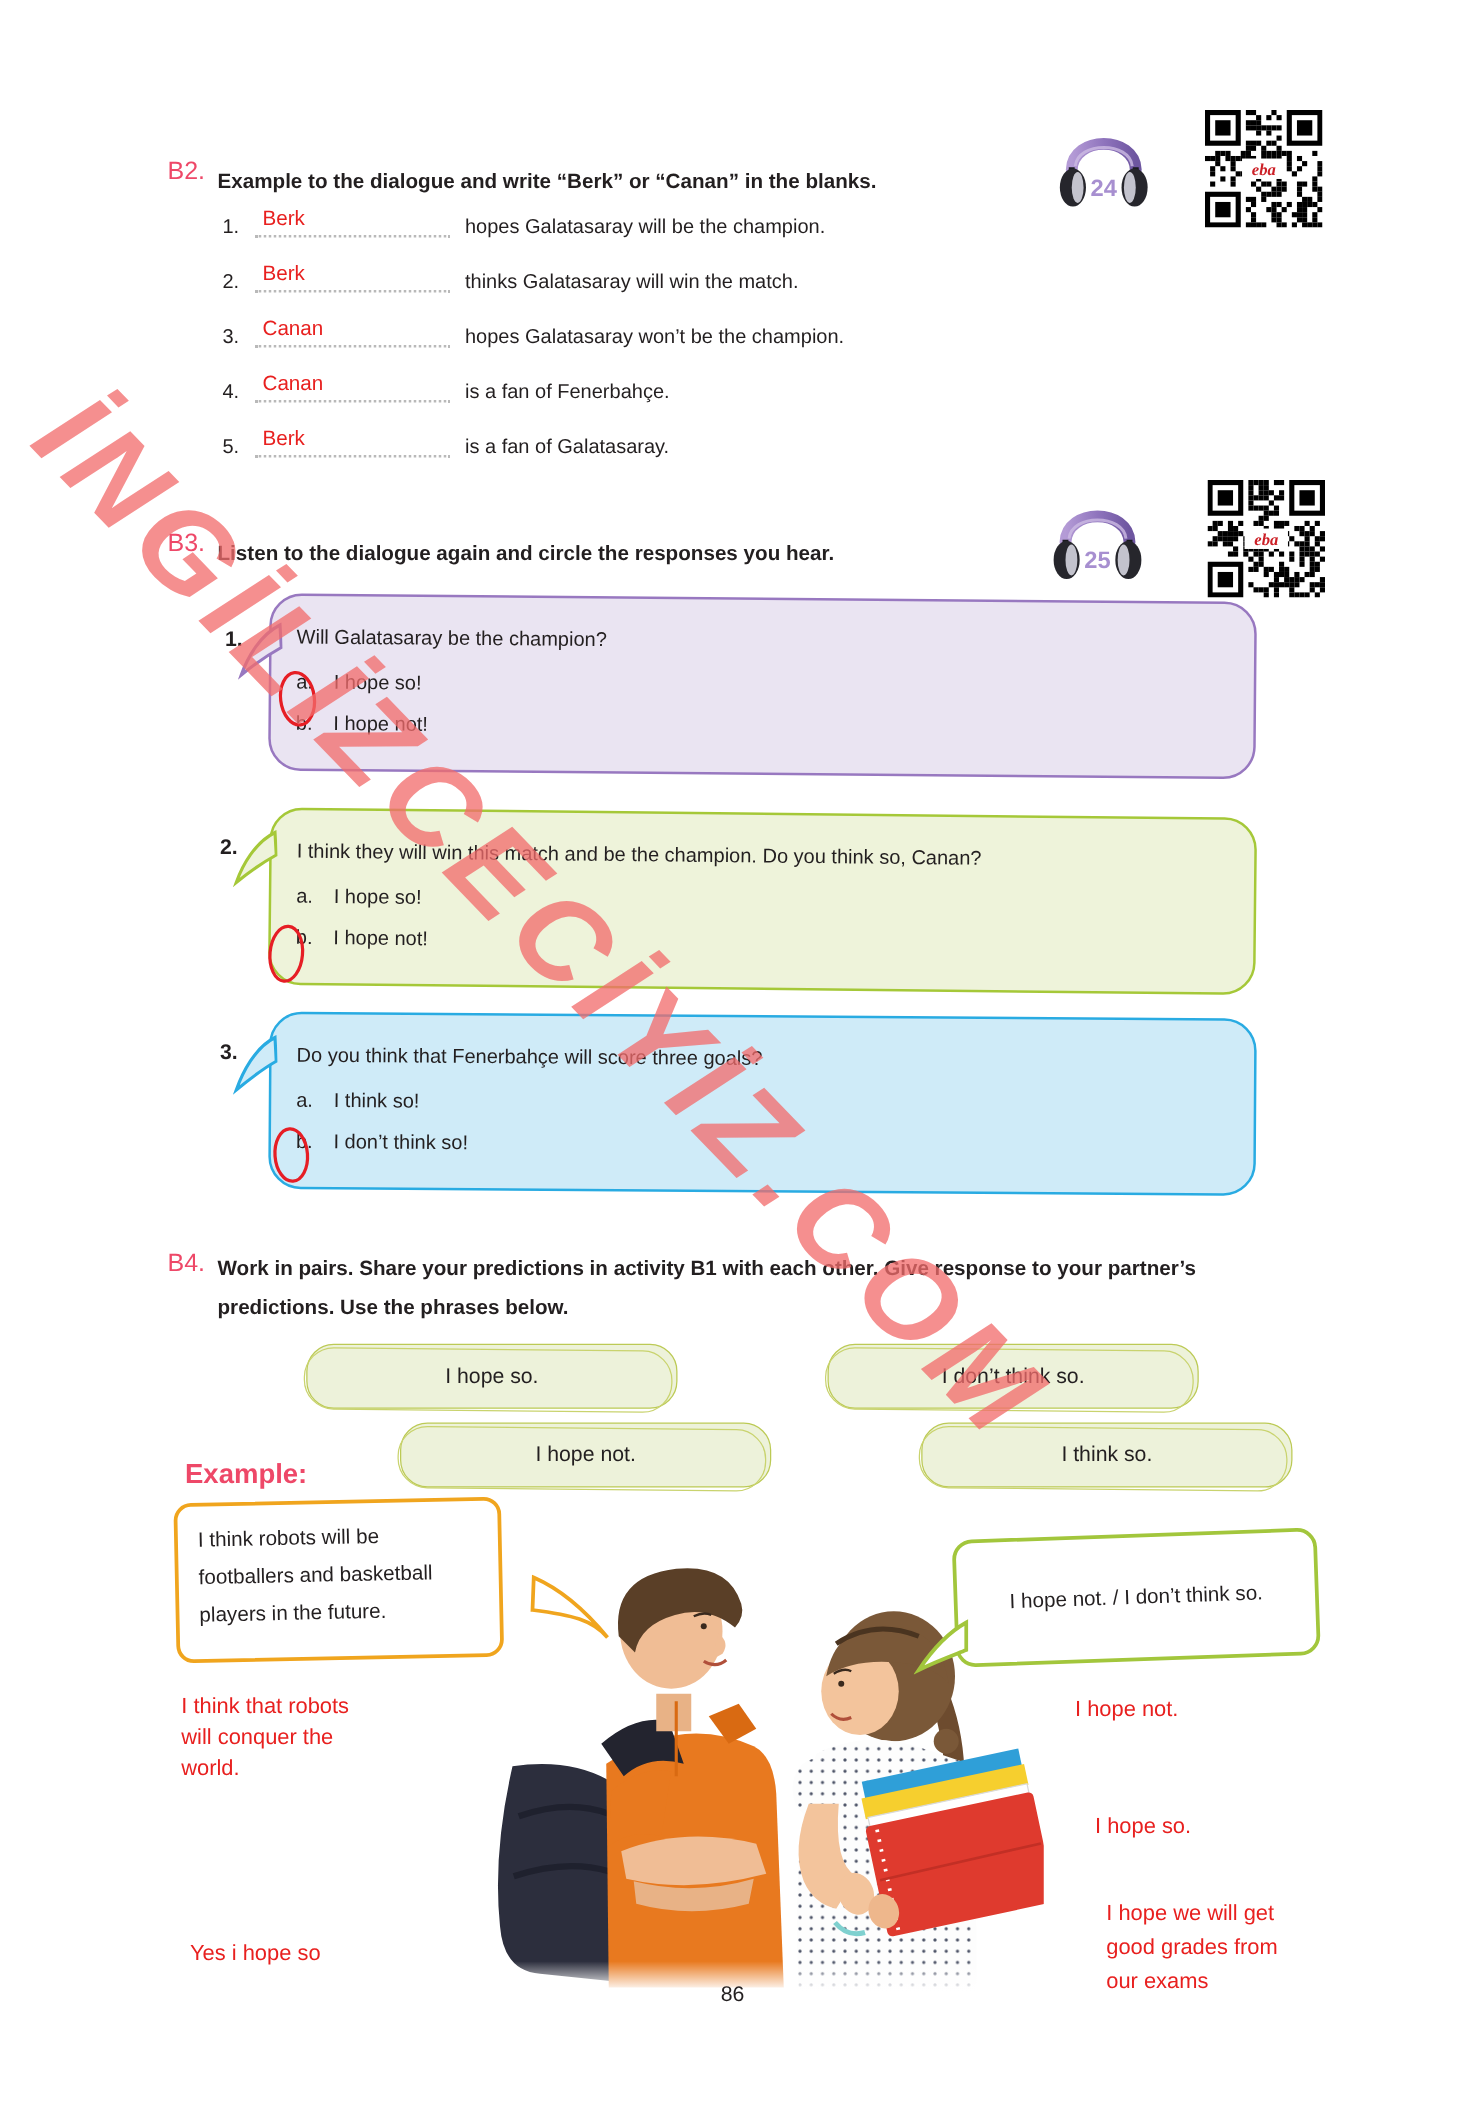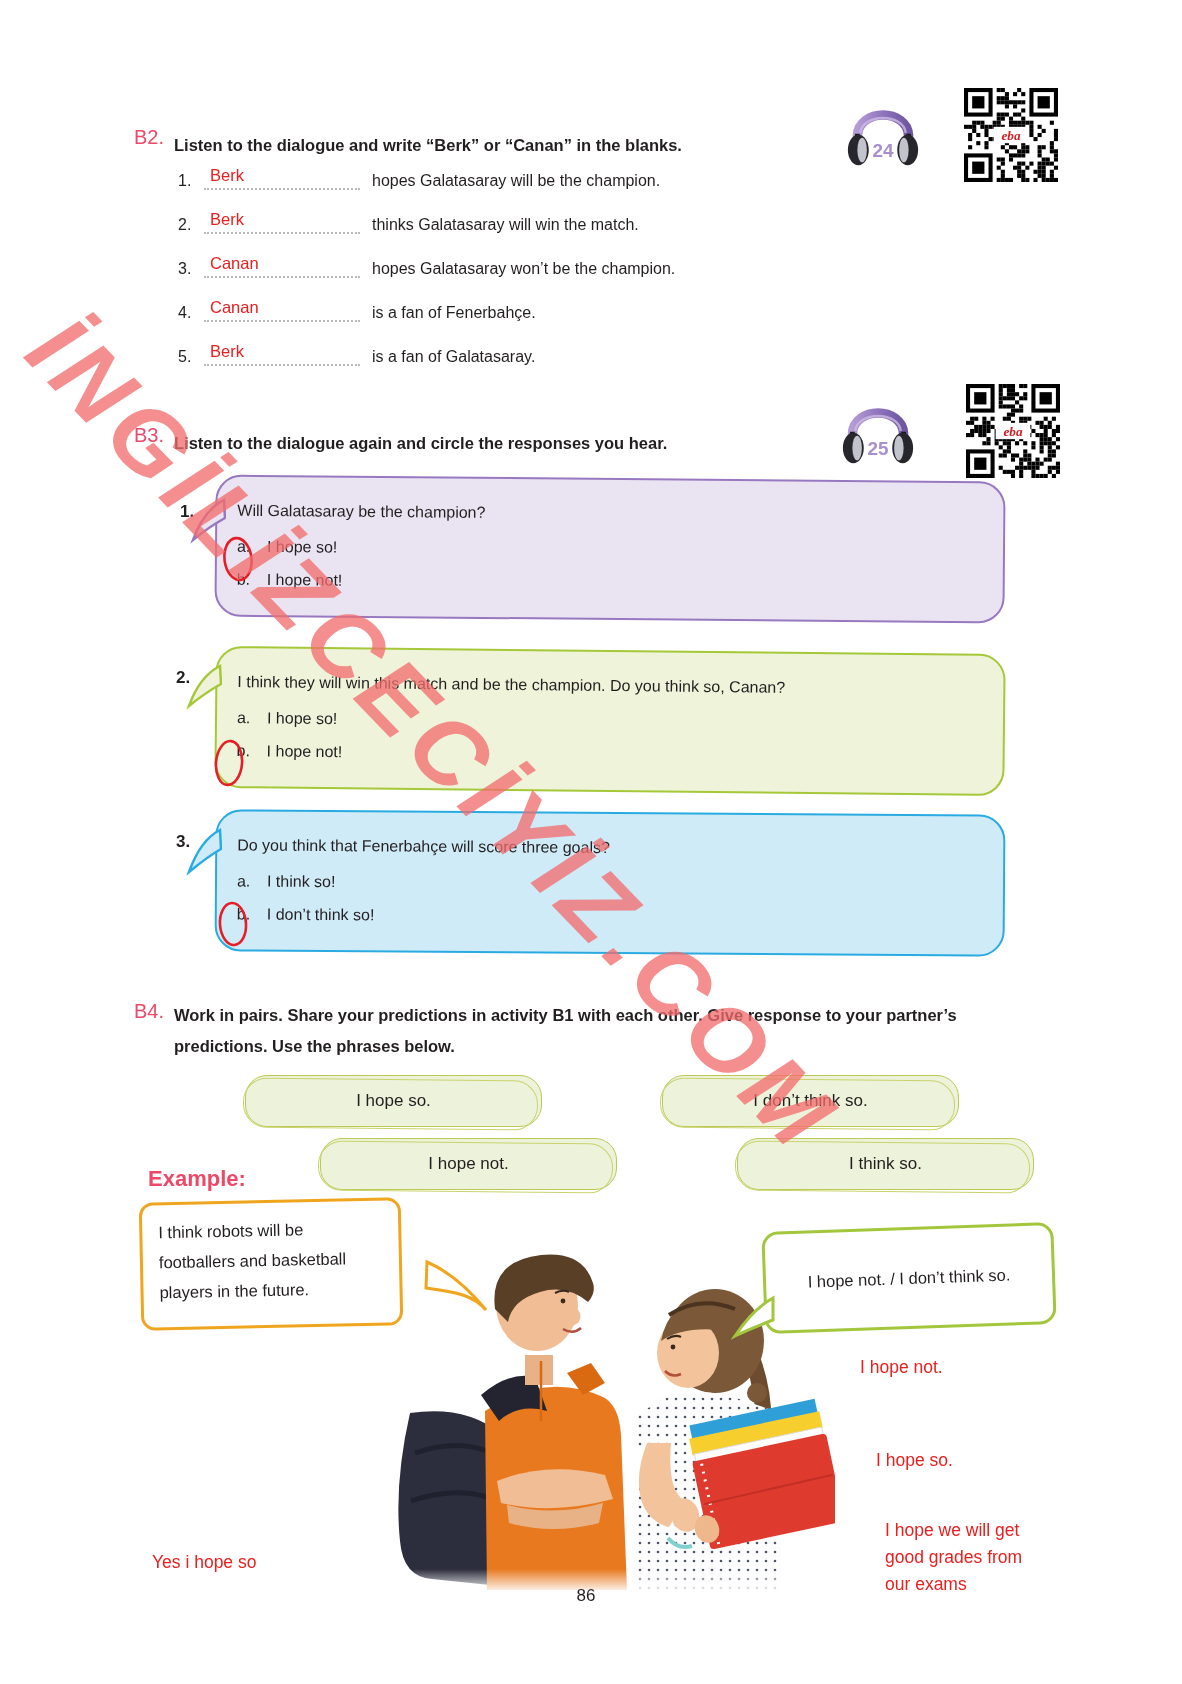--- a/index.html
+++ b/index.html
@@ -55,21 +55,21 @@
   .qr{position:absolute;width:94px;height:94px;}
   .hp{position:absolute;width:76px;height:74px;}
   .photo{position:absolute;left:385px;top:1243px;width:450px;height:350px;}
 </style>
 </head>
 <body>
 
 <div class="page">
 
   <span class="sec-label" style="left:134px;top:126px">B2.</span>
-  <span class="sec-title" style="left:174px;top:130px">Listen to the dialogue and write “Berk” or “Canan” in the blanks.</span>
+  <span class="sec-title" style="left:174px;top:130px">Example to the dialogue and write “Berk” or “Canan” in the blanks.</span>
 
   <svg class="hp" style="left:845px;top:94px" viewBox="0 0 78 78">
     <defs>
       <linearGradient id="band" x1="0" y1="0" x2="1" y2="0">
         <stop offset="0" stop-color="#b49bd6"></stop>
           <stop offset=".5" stop-color="#8f74bd"></stop>
           <stop offset="1" stop-color="#6e56a0"></stop>
       </linearGradient>
     </defs>
     <path d="M12 44 C13 15, 65 15, 66 44" fill="none" stroke="url(#band)" stroke-width="10" stroke-linecap="round"></path>
@@ -612,20 +612,21 @@
         <line x1="316" y1="248" x2="448" y2="246" stroke="#c22f25" stroke-width="2"></line>
       </g>
       <path d="M262 200 q-14 36 -4 62 q8 18 26 22 l16 -26 q-18 -10 -14 -58 Z" fill="#f3c49c"></path>
       <ellipse cx="300" cy="272" rx="14" ry="17" fill="#f3c49c" transform="rotate(-18 300 272)"></ellipse>
       <ellipse cx="322" cy="286" rx="12" ry="14" fill="#eeb78c" transform="rotate(-20 322 286)"></ellipse>
       <path d="M283 295 q10 12 24 8" stroke="#7fd0cf" stroke-width="4" fill="none"></path>
     </g>
     <rect x="0" y="326" width="450" height="24" fill="url(#fadeW)"></rect>
   </svg>
 
+  <div class="hw" style="left:145px;top:1352px;width:152px">I think that robots will conquer the world.</div>
   <div class="hw" style="left:152px;top:1550px;width:200px">Yes i hope so</div>
   <div class="hw" style="left:860px;top:1355px">I hope not.</div>
   <div class="hw" style="left:876px;top:1448px">I hope so.</div>
   <div class="hw" style="left:885px;top:1517px;width:152px;line-height:27px">I hope we will get good grades from our exams</div>
 
   <div class="pagenum">86</div>
 
   <div class="watermark">İNGİLİZCECİYİZ.COM</div>
 </div>
 

